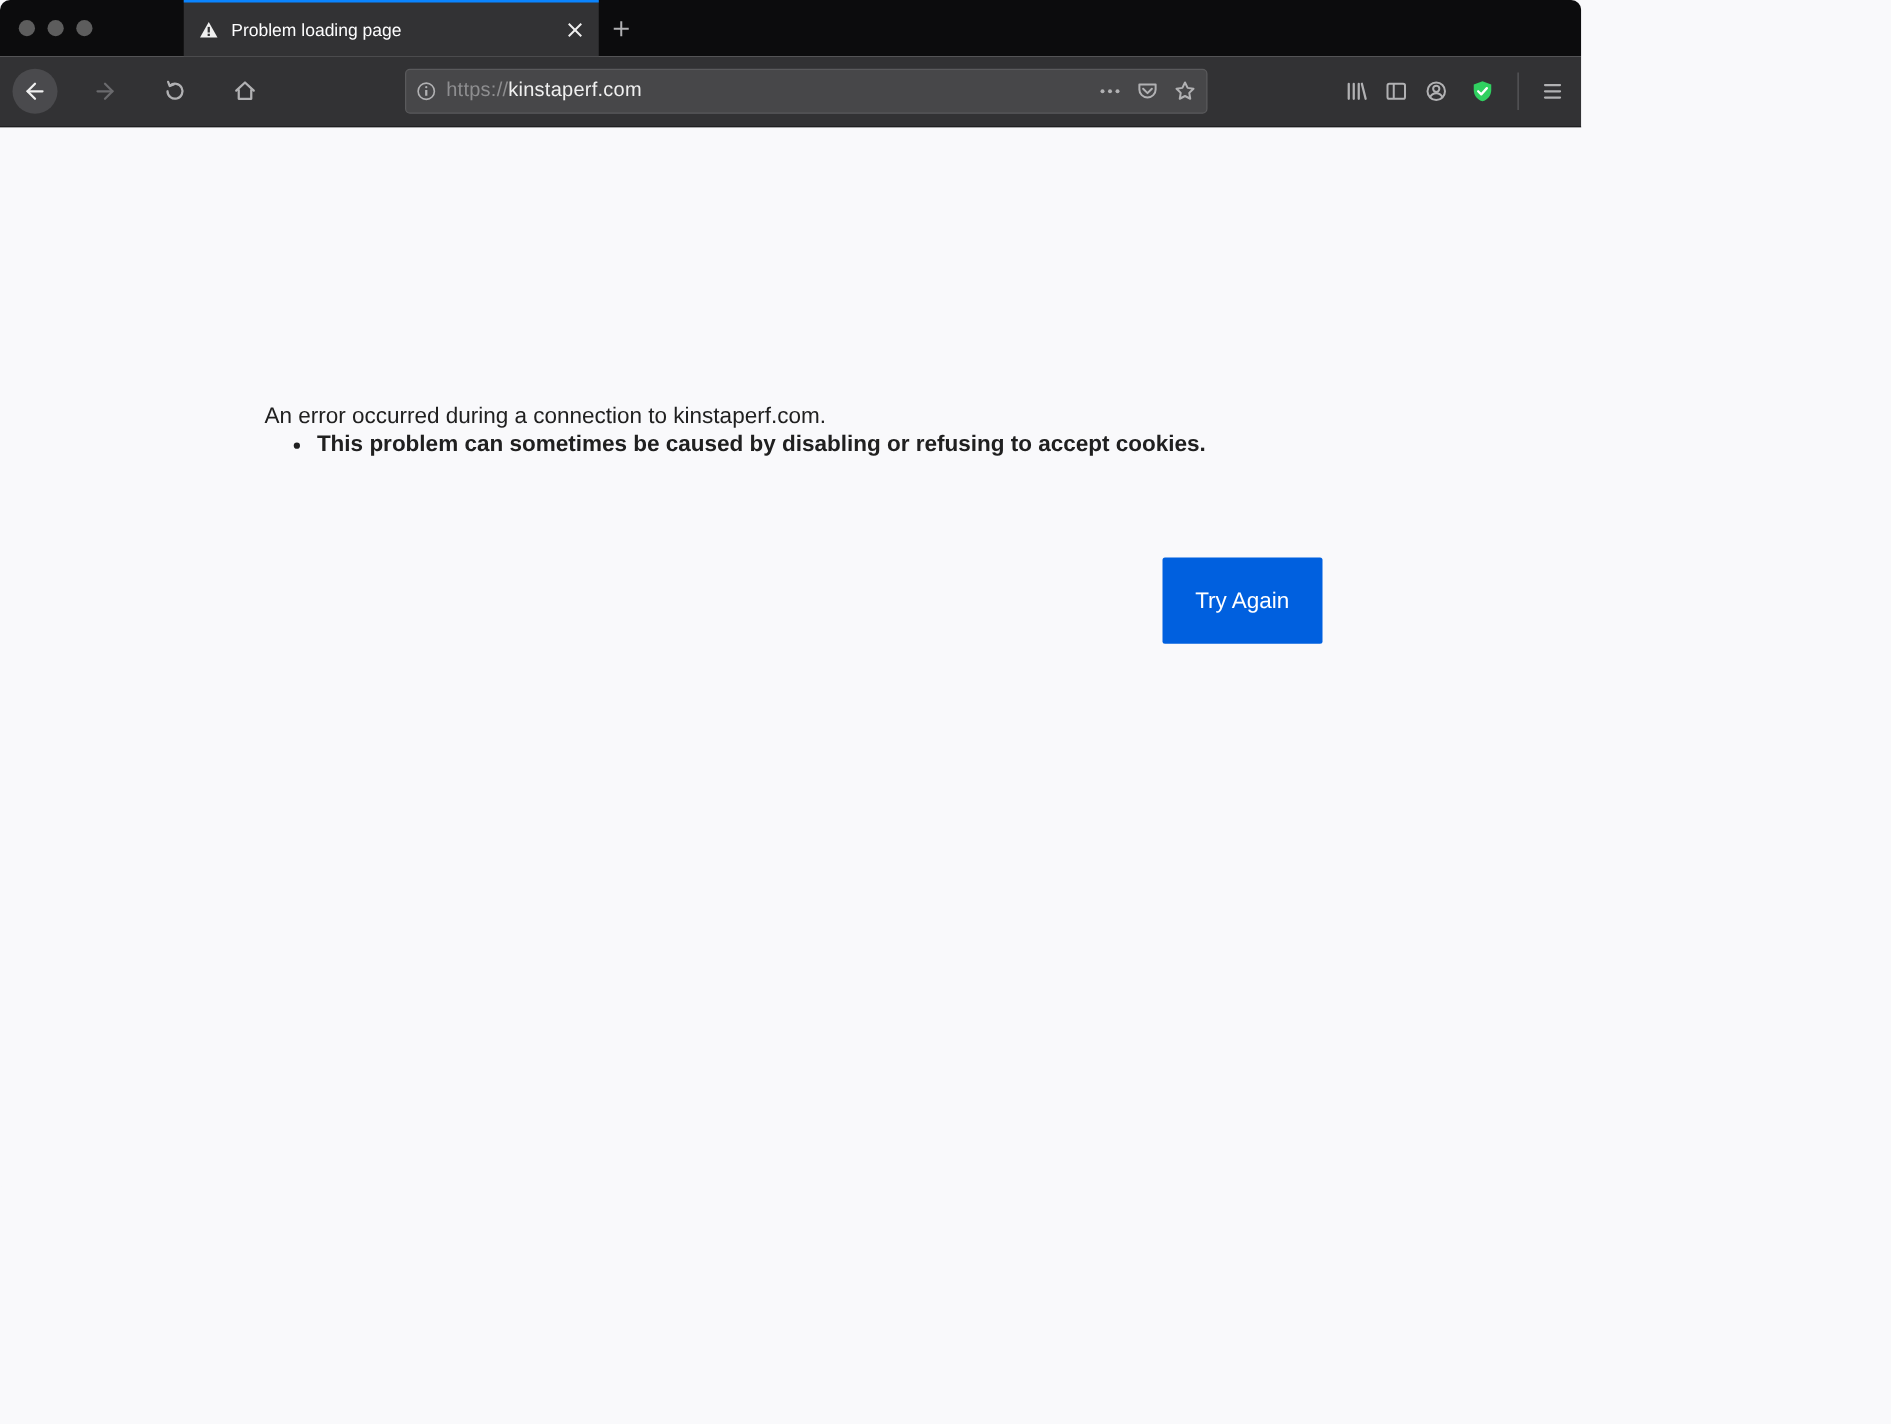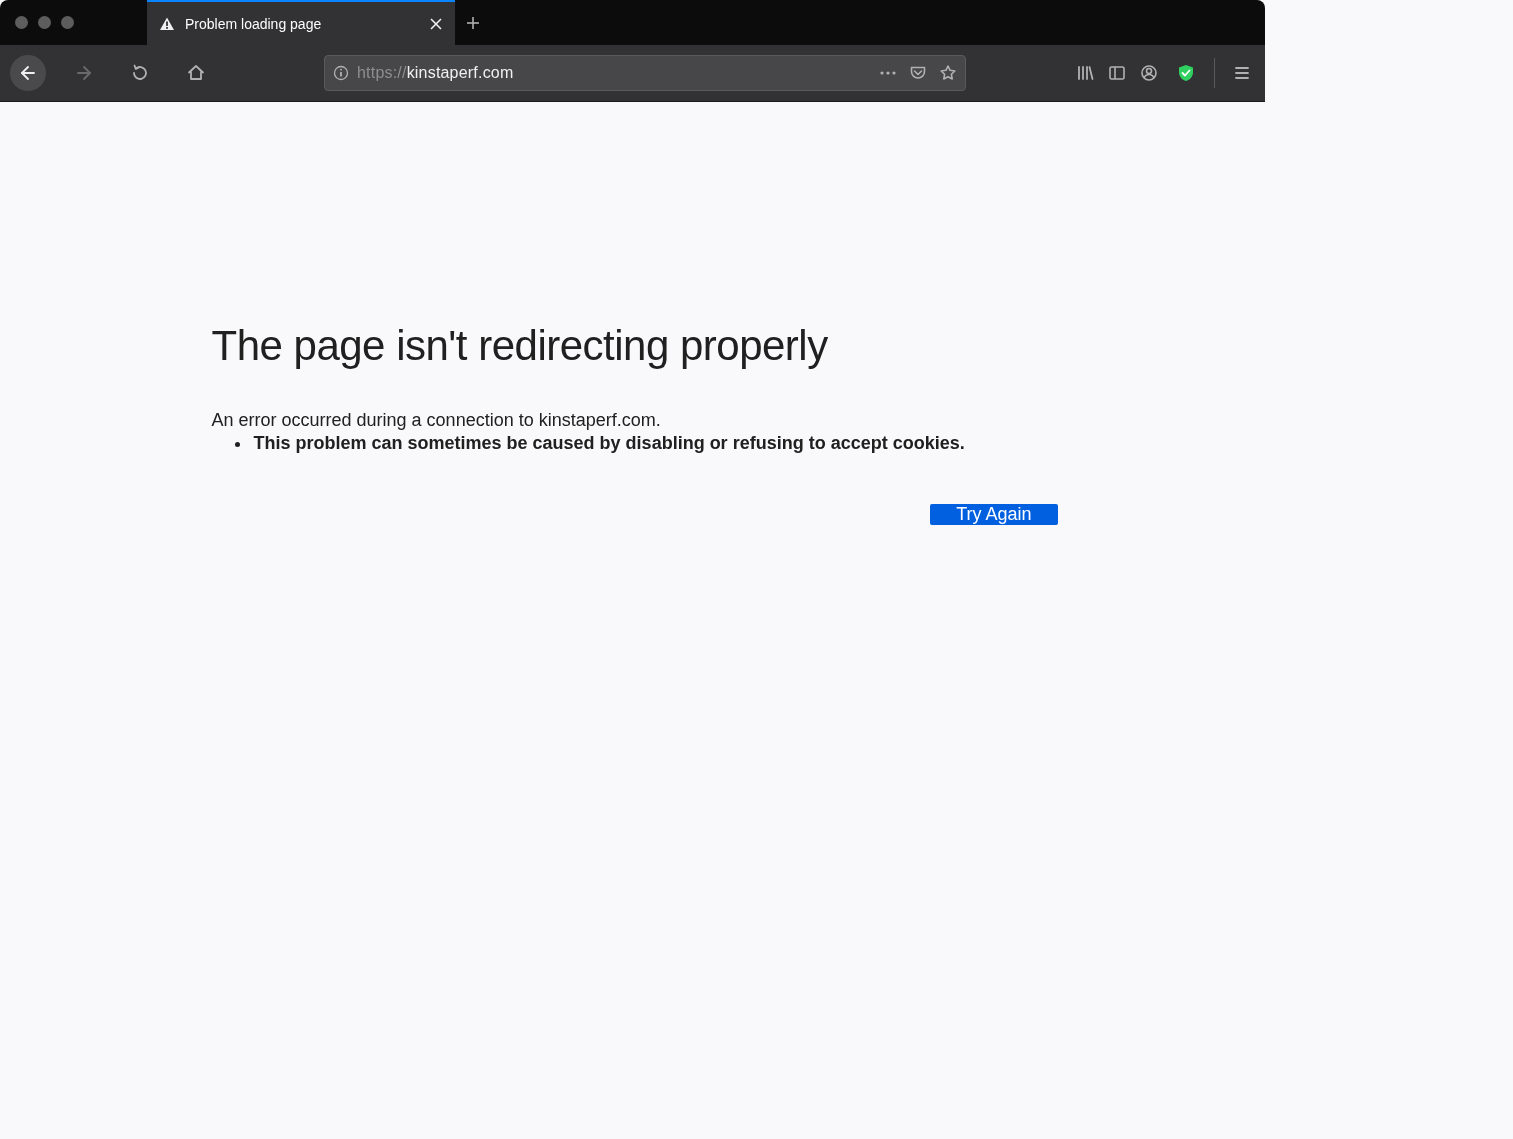--- a/index.html
+++ b/index.html
@@ -43,21 +43,21 @@
 
     .tab-spacer {
       width: 58px;
     }
 
     .tab {
       display: flex;
       align-items: center;
       background: #323234;
       height: 100%;
-      width: 308px;
+      width: 332px;
       border-top: 2px solid #0a84ff;
       padding: 0 12px;
       color: #fdfdfe;
       font-size: 14px;
       gap: 10px;
     }
 
     .tab .tab-title {
       flex: 1;
       white-space: nowrap;
@@ -206,23 +206,24 @@
     .button-row {
       display: flex;
       justify-content: flex-end;
     }
 
     .try-again {
       background: #0060df;
       color: #fff;
       border: none;
       font-size: 18px;
-      padding: 0 26px;
+      padding: 24px 26px;
       border-radius: 2px;
       cursor: pointer;
+      margin-top: 30px;
     }
 
     svg {
       display: block;
     }
   </style>
 </head>
 <body>
 
 <div class="tabbar">
@@ -353,21 +354,20 @@
         <line x1="3" y1="4" x2="15" y2="4"></line>
         <line x1="3" y1="9" x2="15" y2="9"></line>
         <line x1="3" y1="14" x2="15" y2="14"></line>
       </svg>
     </span>
   </div>
 </div>
 
 <div class="content">
   <div class="error-container">
-    <h1 class="error-title">The page isn't redirecting properly</h1>
     <p class="error-desc">An error occurred during a connection to kinstaperf.com.</p>
     <ul class="error-list">
       <li>This problem can sometimes be caused by disabling or refusing to accept cookies.</li>
     </ul>
     <div class="button-row">
       <button class="try-again">Try Again</button>
     </div>
   </div>
 </div>
 

